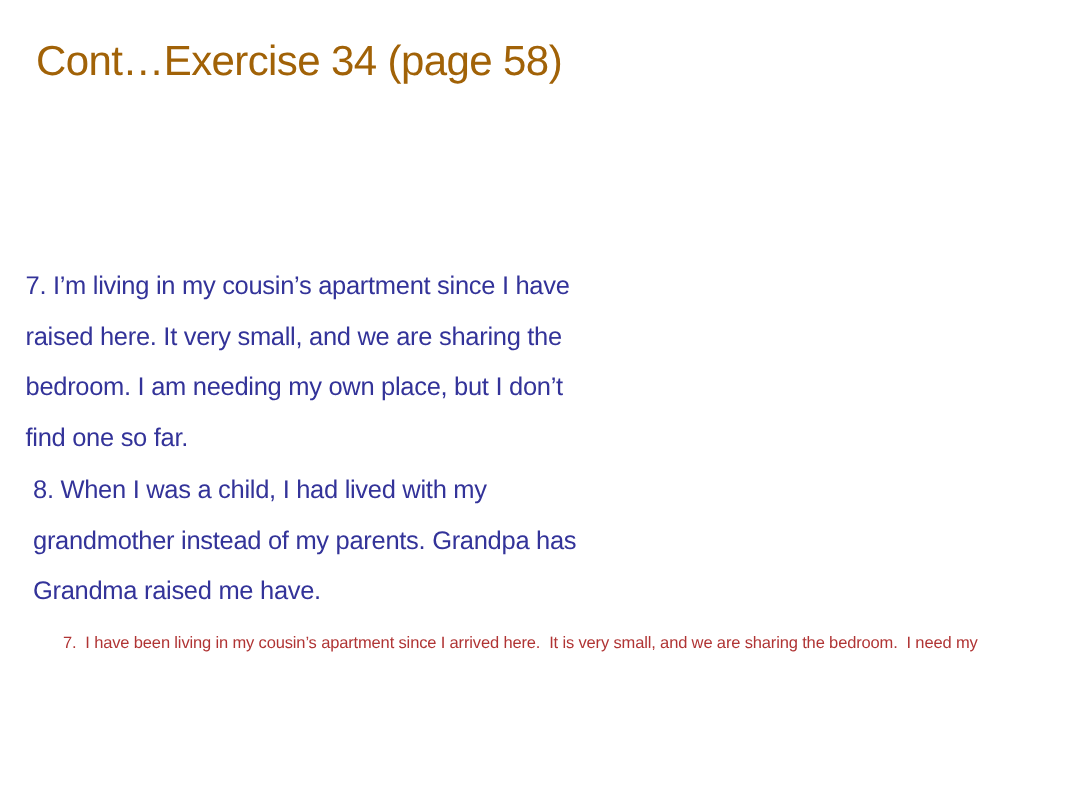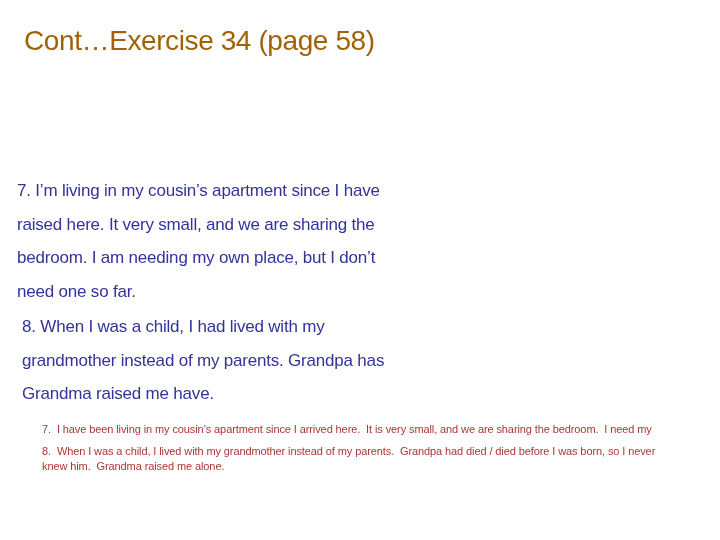--- a/index.html
+++ b/index.html
@@ -51,32 +51,28 @@
 
 <div class="slide">
 
   <div class="slide-title">Cont…Exercise 34 (page 58)</div>
 
   <div class="body-text">
     <div class="para">
       <div class="line">7. I’m living in my cousin’s apartment since I have</div>
       <div class="line">raised here. It very small, and we are sharing the</div>
       <div class="line">bedroom. I am needing my own place, but I don’t</div>
-      <div class="line">need one so far.</div>
+      <div class="line">find one so far.</div>
     </div>
     <div class="para para-8">
       <div class="line">8. When I was a child, I had lived with my</div>
       <div class="line">grandmother instead of my parents. Grandpa has</div>
       <div class="line">Grandma raised me have.</div>
     </div>
   </div>
 
   <div class="answers">
     <div class="answer-item">
       <div class="line">7.  I have been living in my cousin’s apartment since I arrived here.  It is very small, and we are sharing the bedroom.  I need my</div>
     </div>
-    <div class="answer-item">
-      <div class="line">8.  When I was a child, I lived with my grandmother instead of my parents.  Grandpa had died / died before I was born, so I never</div>
-      <div class="line">knew him.  Grandma raised me alone.</div>
-    </div>
   </div>
 
 </div>
 
 </body></html>

